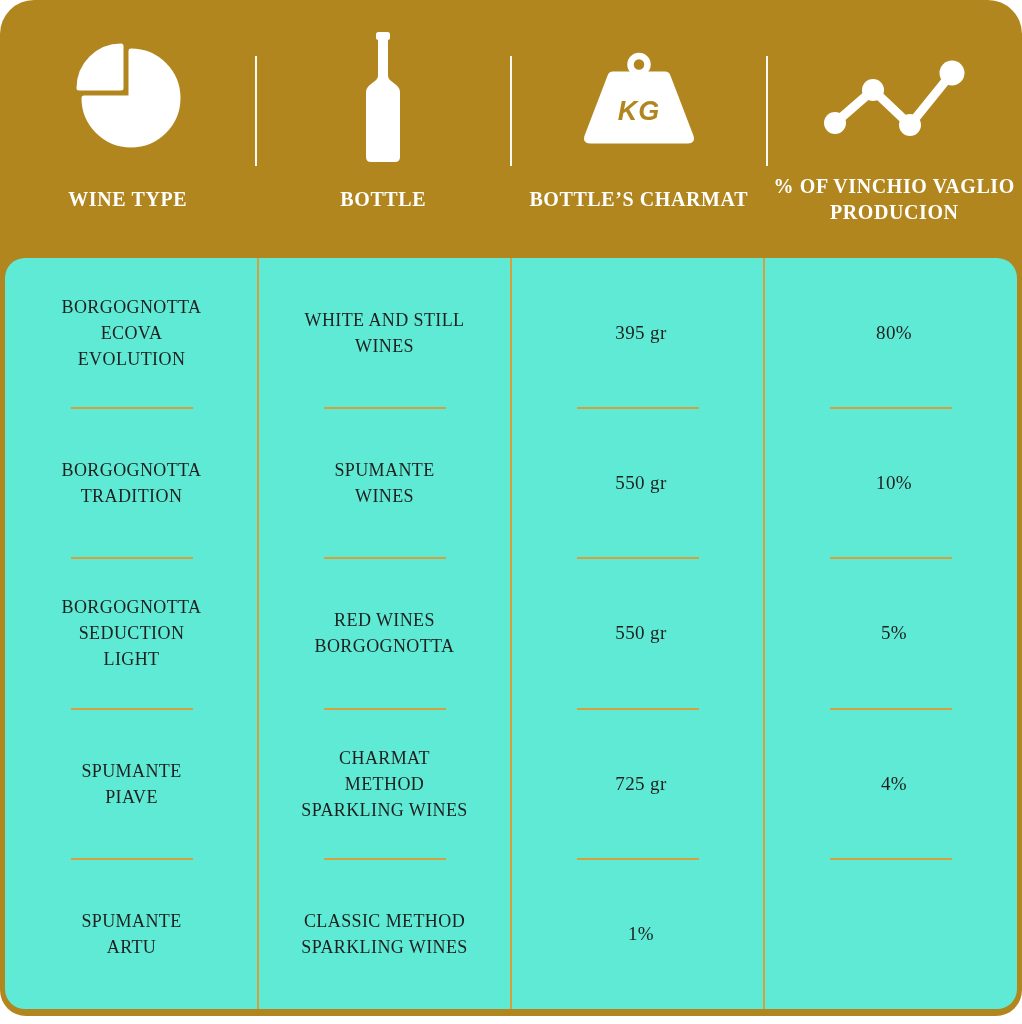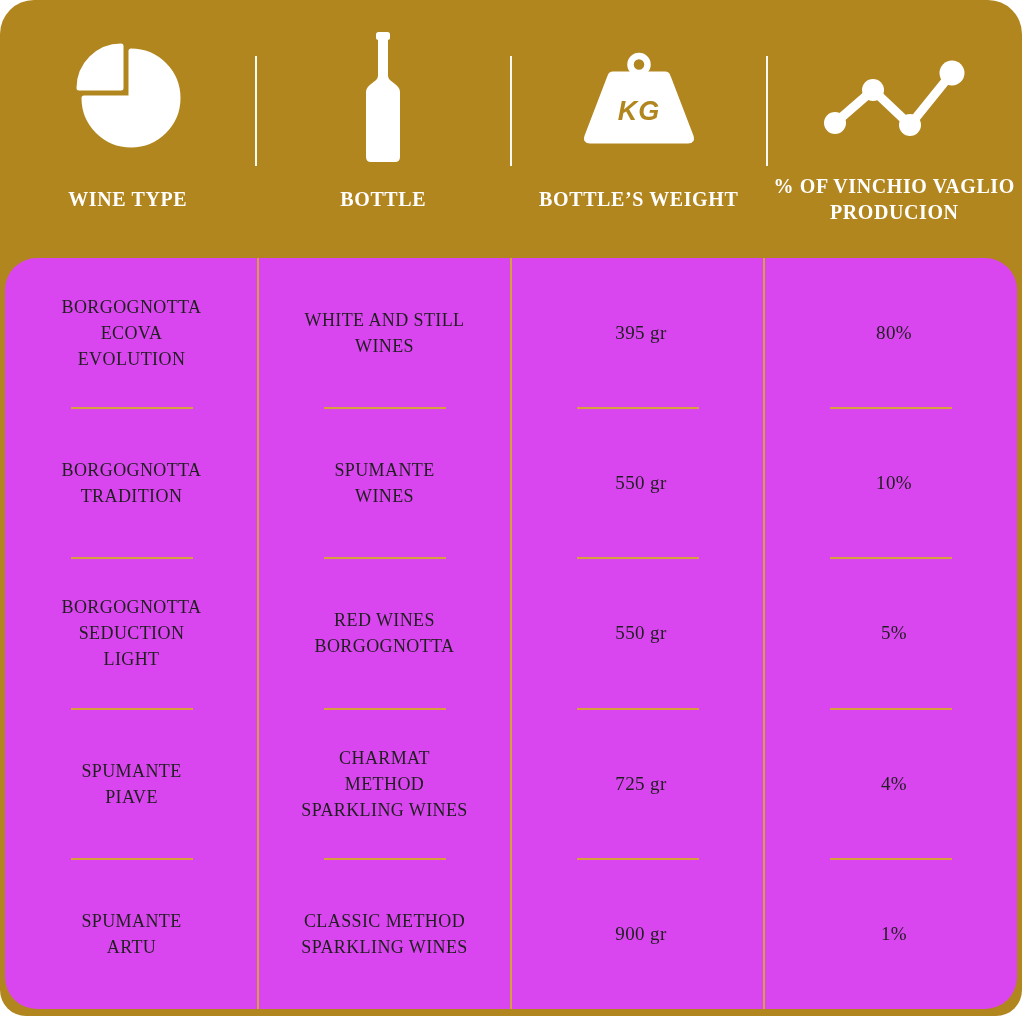--- a/index.html
+++ b/index.html
@@ -37,21 +37,21 @@
   .h-div{
     position:absolute;top:56px;height:110px;width:2px;
     background:rgba(255,255,255,0.95);
   }
   .h-div.d1{left:calc(25% - 1px);}
   .h-div.d2{left:calc(50% - 1px);}
   .h-div.d3{left:calc(75% - 1px);}
   
   .panel{
     position:absolute;left:5px;right:5px;top:258px;bottom:7px;
-    background:#d946ef;border-radius:32px;
+    background:#5eead4;border-radius:20px;
     overflow:hidden;
   }
   .rows{
     position:absolute;left:0;top:0;right:0;bottom:0;
     display:grid;grid-template-rows:repeat(5,1fr);
   }
   .row{display:grid;grid-template-columns:repeat(4,1fr);}
   .cell{
     display:flex;align-items:center;justify-content:center;
     text-align:center;color:var(--text);
@@ -109,21 +109,21 @@
       </div>
 
       <div class="h-col">
         <div class="h-icon">
           <svg width="110" height="92" viewBox="0 0 110 92">
             <circle cx="55" cy="12.5" r="8.5" fill="none" stroke="#FFFFFF" stroke-width="6.5"></circle>
             <path d="M29 21 H81 Q84 21 85 24 L108 84 Q110 90 104 90 H6 Q0 90 2 84 L25 24 Q26 21 29 21 Z" fill="#FFFFFF" stroke="#FFFFFF" stroke-width="3" stroke-linejoin="round"></path>
             <text class="kg-text" x="55" y="68" text-anchor="middle" fill="#B2861F">KG</text>
           </svg>
         </div>
-        <div class="h-label">BOTTLE’S WEIGHT</div>
+        <div class="h-label">BOTTLE’S CHARMAT</div>
       </div>
 
       <div class="h-col">
         <div class="h-icon">
           <svg width="142" height="78" viewBox="0 0 142 78">
             <polyline points="12,64 50,31 87,66 129,14" fill="none" stroke="#FFFFFF" stroke-width="9" stroke-linecap="round" stroke-linejoin="round"></polyline>
             <circle cx="12" cy="64" r="11" fill="#FFFFFF"></circle>
             <circle cx="50" cy="31" r="11" fill="#FFFFFF"></circle>
             <circle cx="87" cy="66" r="11" fill="#FFFFFF"></circle>
             <circle cx="129" cy="14" r="12.5" fill="#FFFFFF"></circle>
@@ -178,21 +178,20 @@
 SPARKLING WINES</div>
           <div class="cell value">725 gr</div>
           <div class="cell value">4%</div>
         </div>
 
         <div class="row">
           <div class="cell name">SPUMANTE
 ARTU</div>
           <div class="cell name">CLASSIC METHOD
 SPARKLING WINES</div>
-          <div class="cell value">900 gr</div>
           <div class="cell value">1%</div>
         </div>
       </div>
 
       <div class="v-div d1"></div>
       <div class="v-div d2"></div>
       <div class="v-div d3"></div>
 
       <div class="sep b1 c1"></div>
       <div class="sep b1 c2"></div>

